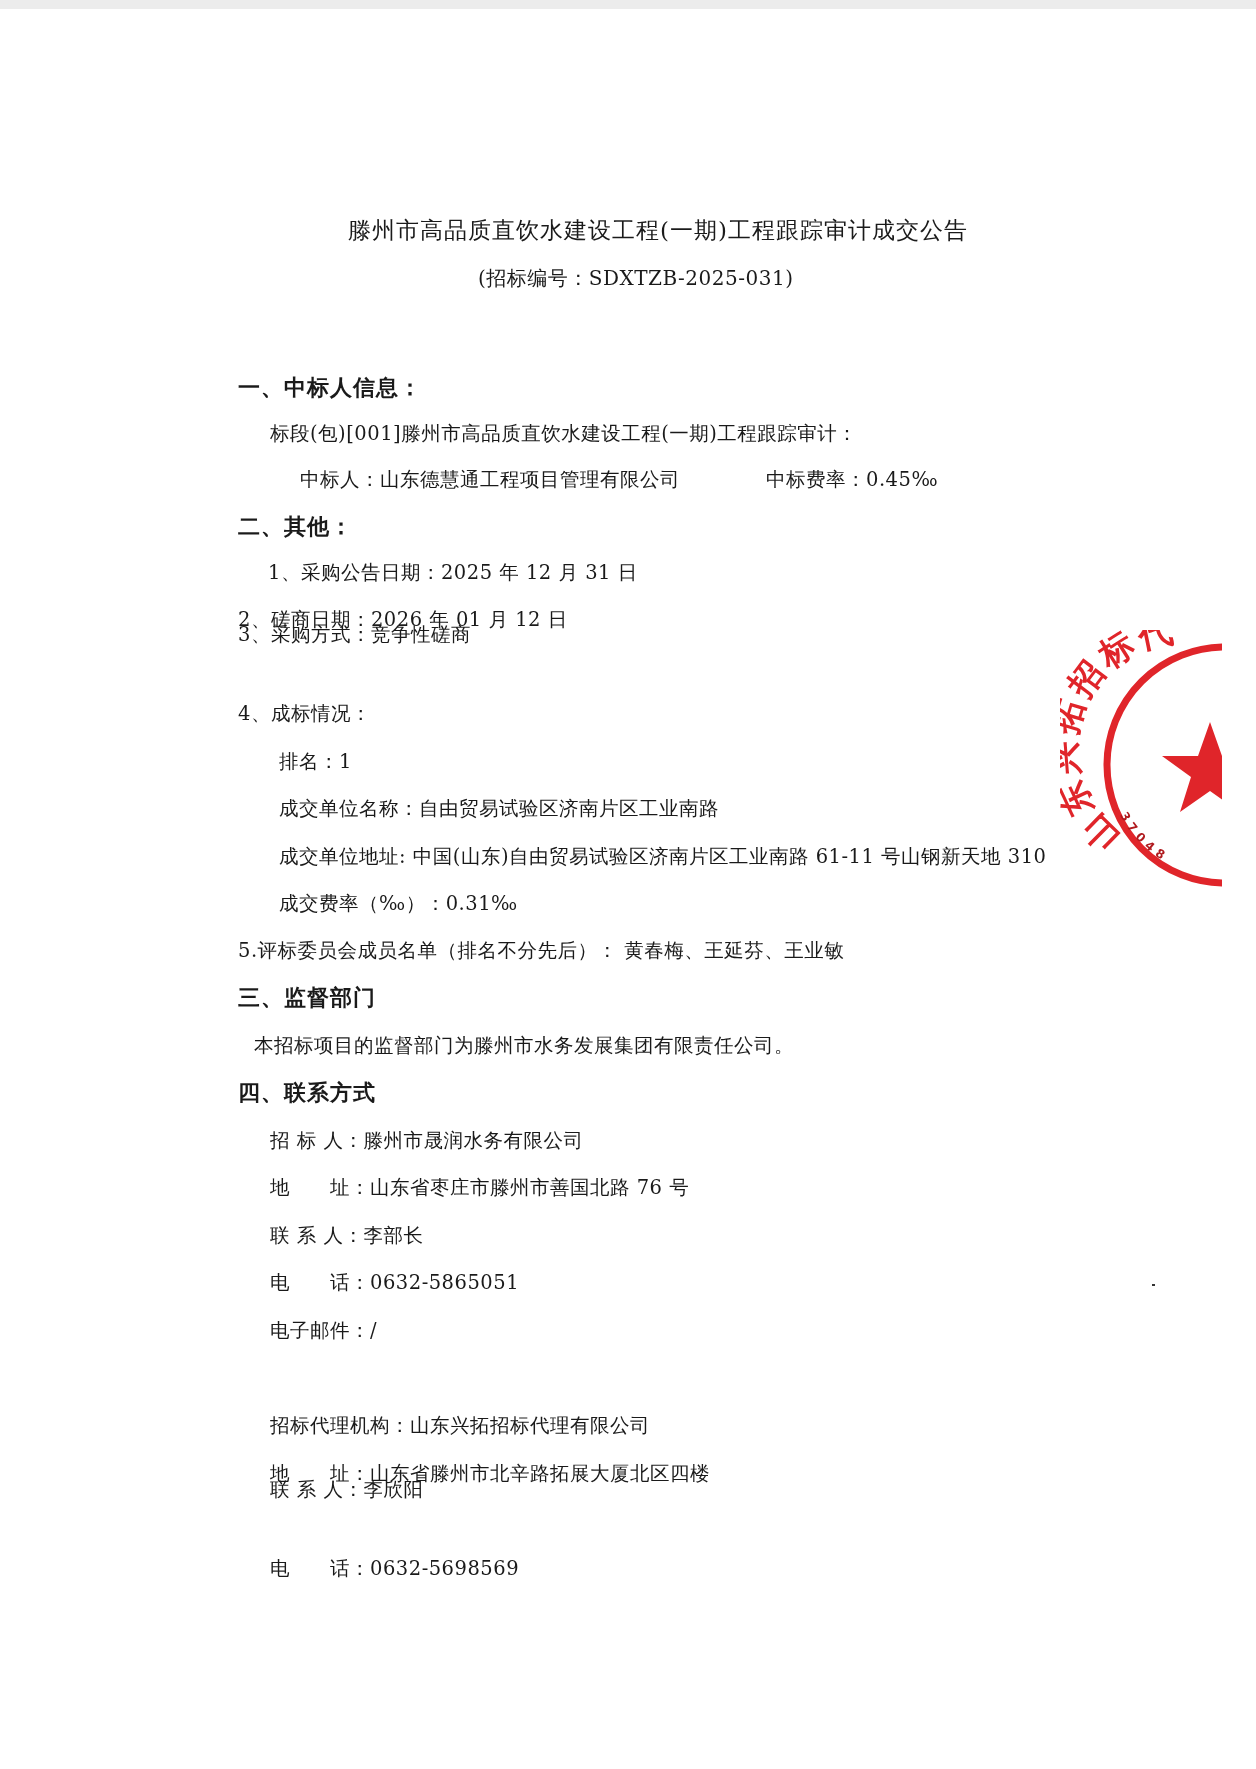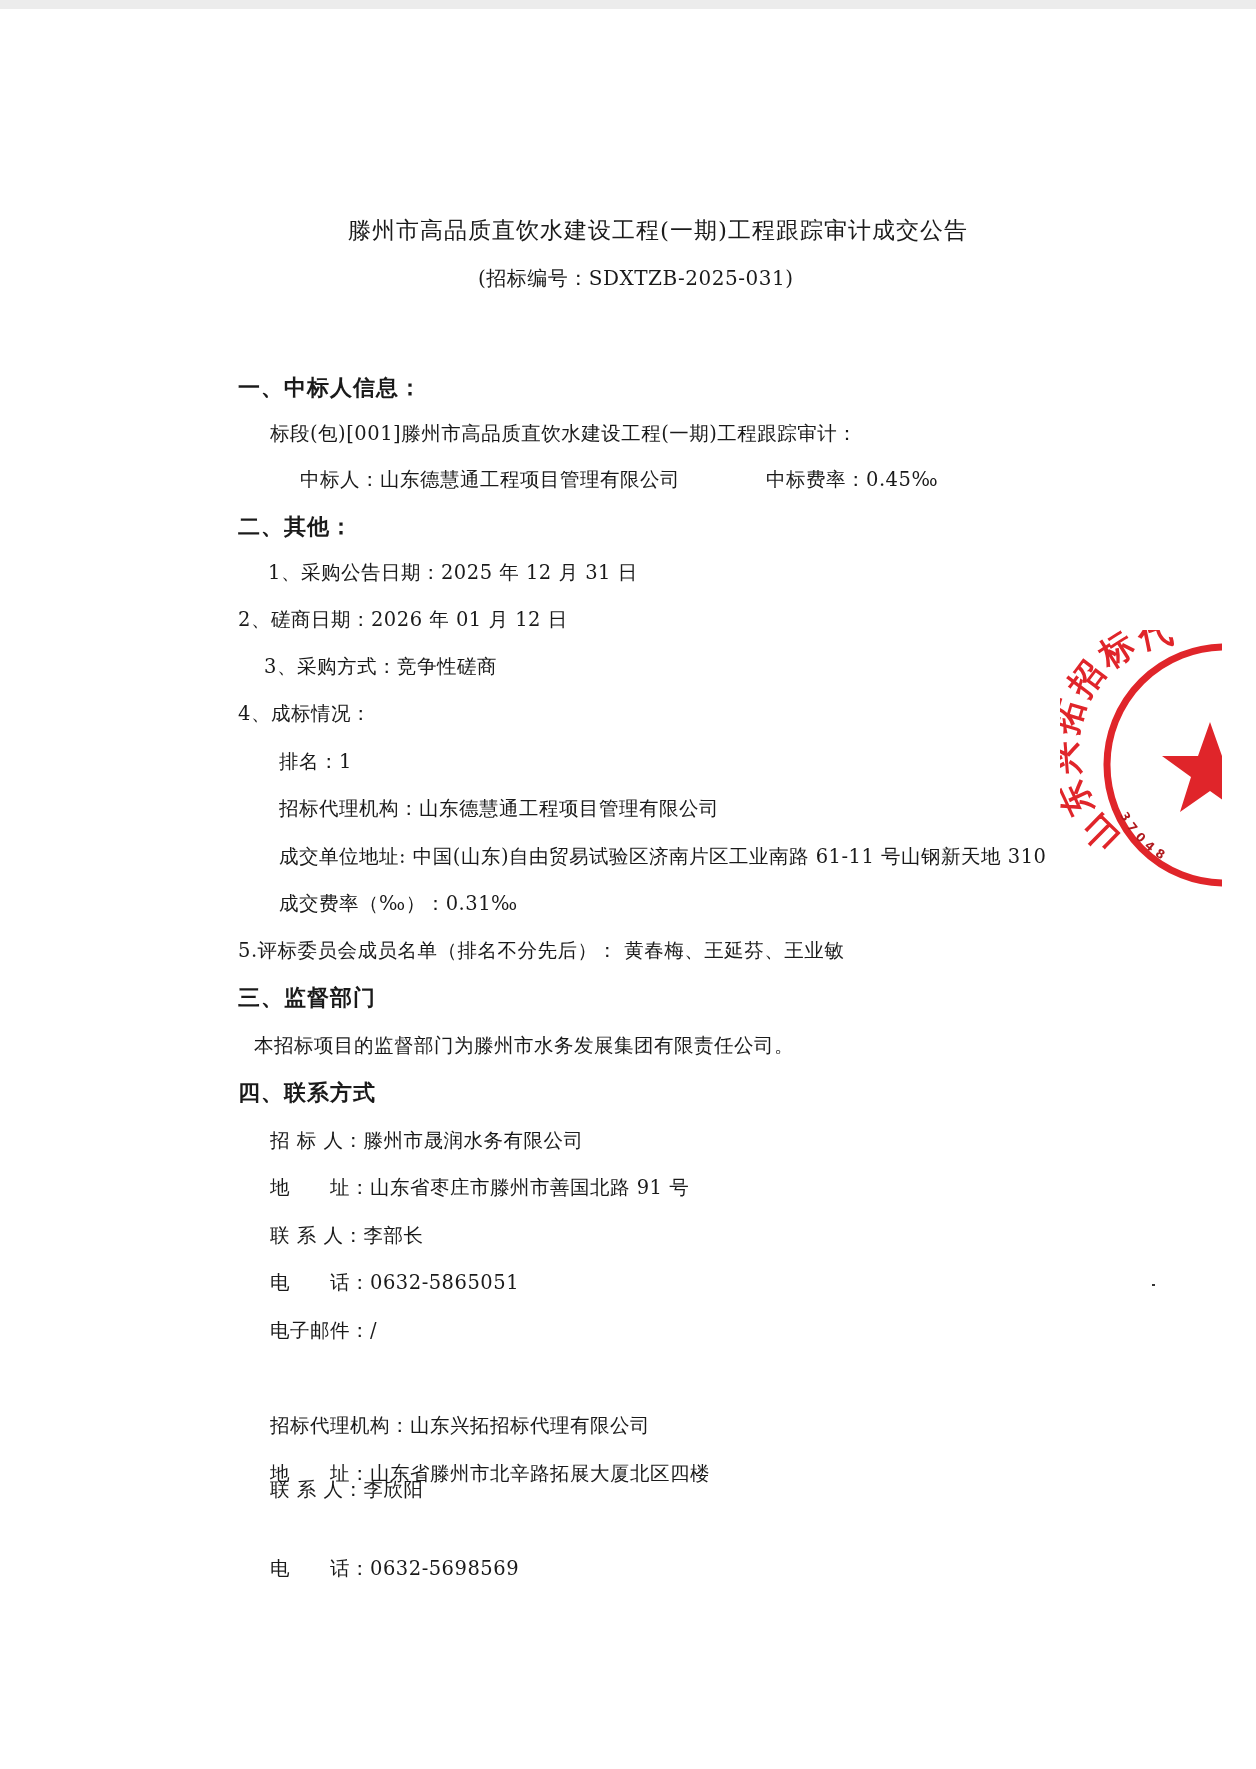--- a/index.html
+++ b/index.html
@@ -26,36 +26,36 @@
   <div class="line" style="left:478px; top:266px; font-size:20px;">(招标编号：SDXTZB-2025-031)</div>
 
   <div class="line h" style="left:238px; top:376px;">一、中标人信息：</div>
   <div class="line" style="left:270px; top:422px;">标段(包)[001]滕州市高品质直饮水建设工程(一期)工程跟踪审计：</div>
   <div class="line" style="left:300px; top:468px;">中标人：山东德慧通工程项目管理有限公司</div>
   <div class="line" style="left:766px; top:468px;">中标费率：0.45‰</div>
 
   <div class="line h" style="left:238px; top:515px;">二、其他：</div>
   <div class="line" style="left:268px; top:561px;">1、采购公告日期：2025 年 12 月 31 日</div>
   <div class="line" style="left:238px; top:608px;">2、磋商日期：2026 年 01 月 12 日</div>
-  <div class="line" style="left:238px; top:655px;margin-left:26px;">3、采购方式：竞争性磋商</div>
+  <div class="line" style="left:238px; top:623px;">3、采购方式：竞争性磋商</div>
   <div class="line" style="left:238px; top:702px;">4、成标情况：</div>
   <div class="line" style="left:279px; top:750px;">排名：1</div>
-  <div class="line" style="left:279px; top:797px;">招标代理机构：山东德慧通工程项目管理有限公司</div>
+  <div class="line" style="left:279px; top:797px;">成交单位名称：自由贸易试验区济南片区工业南路</div>
   <div class="line" style="left:279px; top:845px;">成交单位地址: 中国(山东)自由贸易试验区济南片区工业南路 61-11 号山钢新天地 310</div>
   <div class="line" style="left:279px; top:892px;">成交费率（‰）：0.31‰</div>
   <div class="line" style="left:238px; top:939px;">5.评标委员会成员名单（排名不分先后）： 黄春梅、王延芬、王业敏</div>
 
   <div class="line h" style="left:238px; top:986px;">三、监督部门</div>
   <div class="line" style="left:254px; top:1034px;">本招标项目的监督部门为滕州市水务发展集团有限责任公司。</div>
 
   <div class="line h" style="left:238px; top:1081px;">四、联系方式</div>
 
   <div>
     <div class="line" style="left:270px; top:1129px;"><span>招 标 人：</span><span>滕州市晟润水务有限公司</span></div>
-    <div class="line" style="left:270px; top:1176px;"><span>地　　址：</span><span>山东省枣庄市滕州市善国北路 91 号</span></div>
+    <div class="line" style="left:270px; top:1176px;"><span>地　　址：</span><span>山东省枣庄市滕州市善国北路 76 号</span></div>
     <div class="line" style="left:270px; top:1224px;text-align:center;"><span>联 系 人：</span><span>李部长</span></div>
     <div class="line" style="left:270px; top:1271px;"><span>电　　话：</span><span>0632-5865051</span></div>
     <div class="line" style="left:270px; top:1319px;"><span>电子邮件：</span><span>/</span></div>
   </div>
 
   <div>
     <div class="line" style="left:270px; top:1414px;"><span>招标代理机构：</span><span>山东兴拓招标代理有限公司</span></div>
     <div class="line" style="left:270px; top:1462px;"><span>地　　址：</span><span>山东省滕州市北辛路拓展大厦北区四楼</span></div>
     <div class="line" style="left:270px; top:1478px;"><span>联 系 人：</span><span>李欣阳</span></div>
     <div class="line" style="left:270px; top:1557px;"><span>电　　话：</span><span>0632-5698569</span></div>

